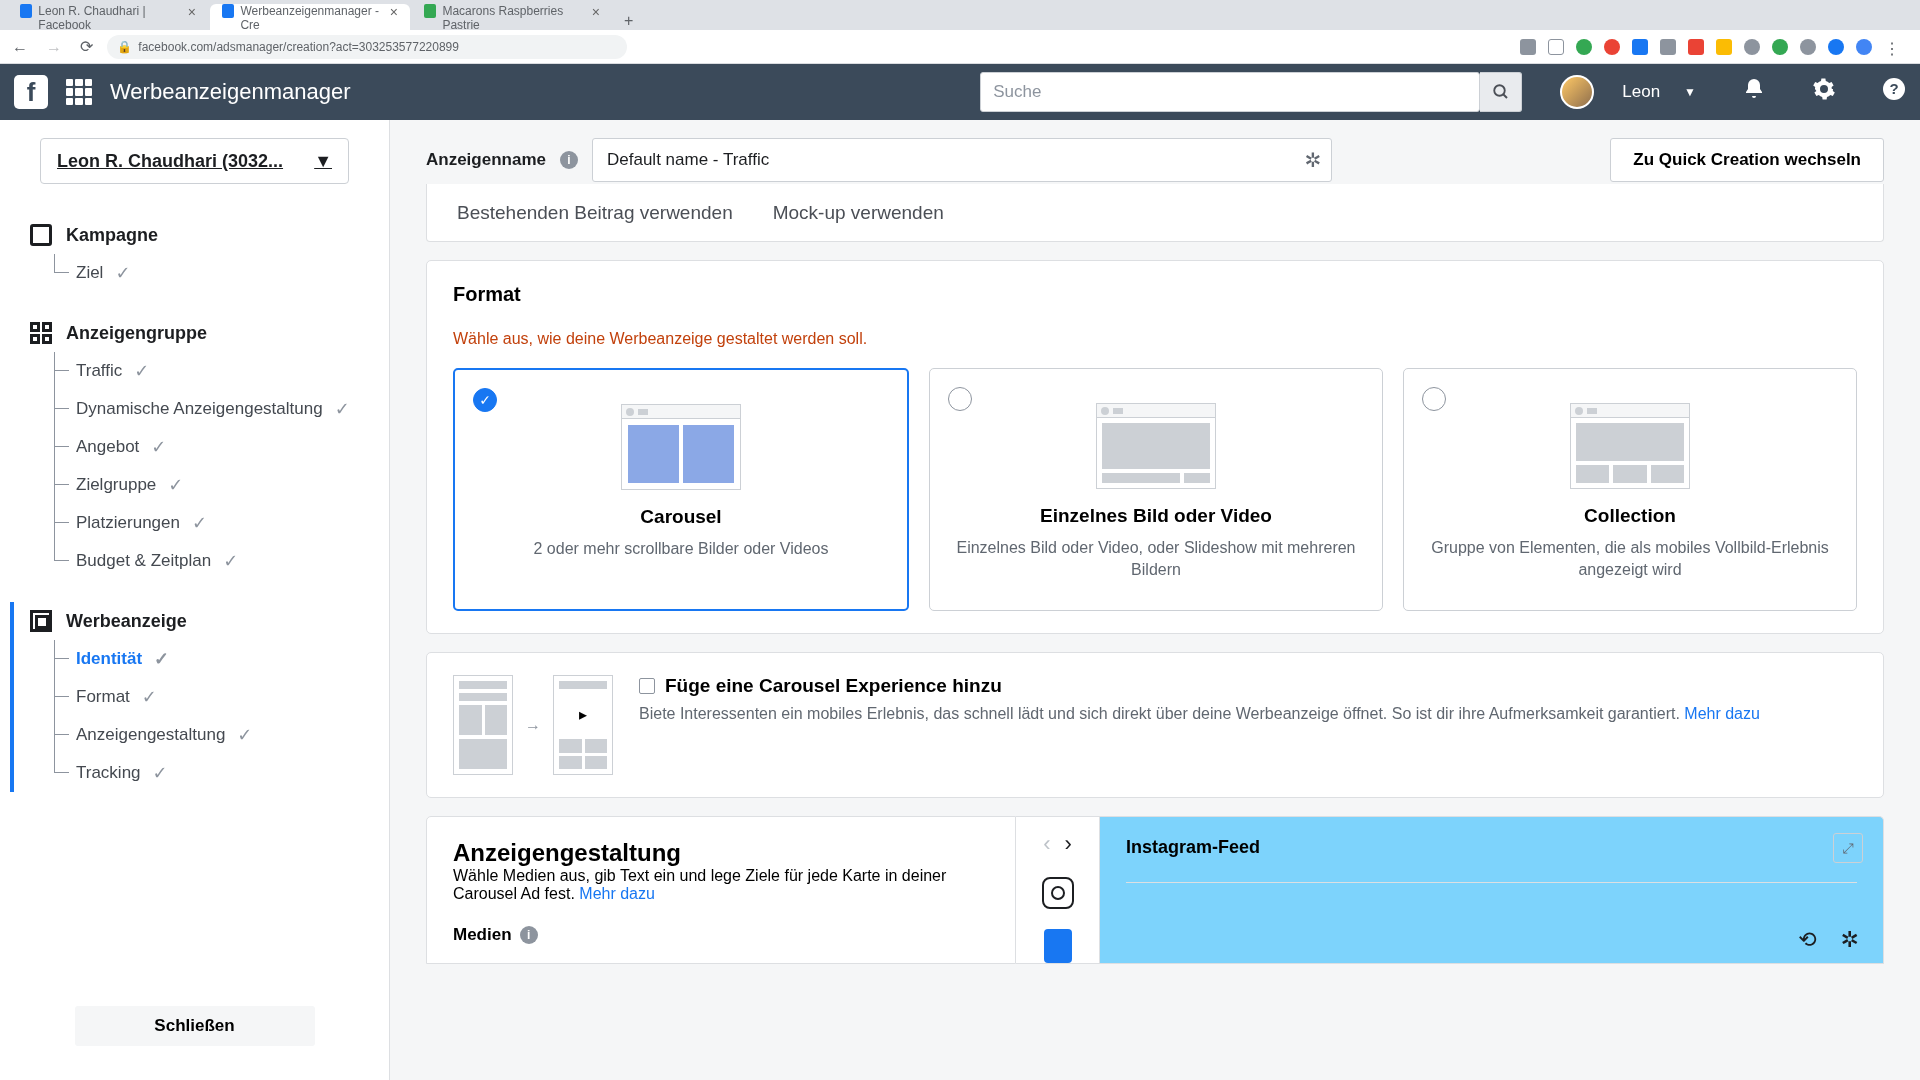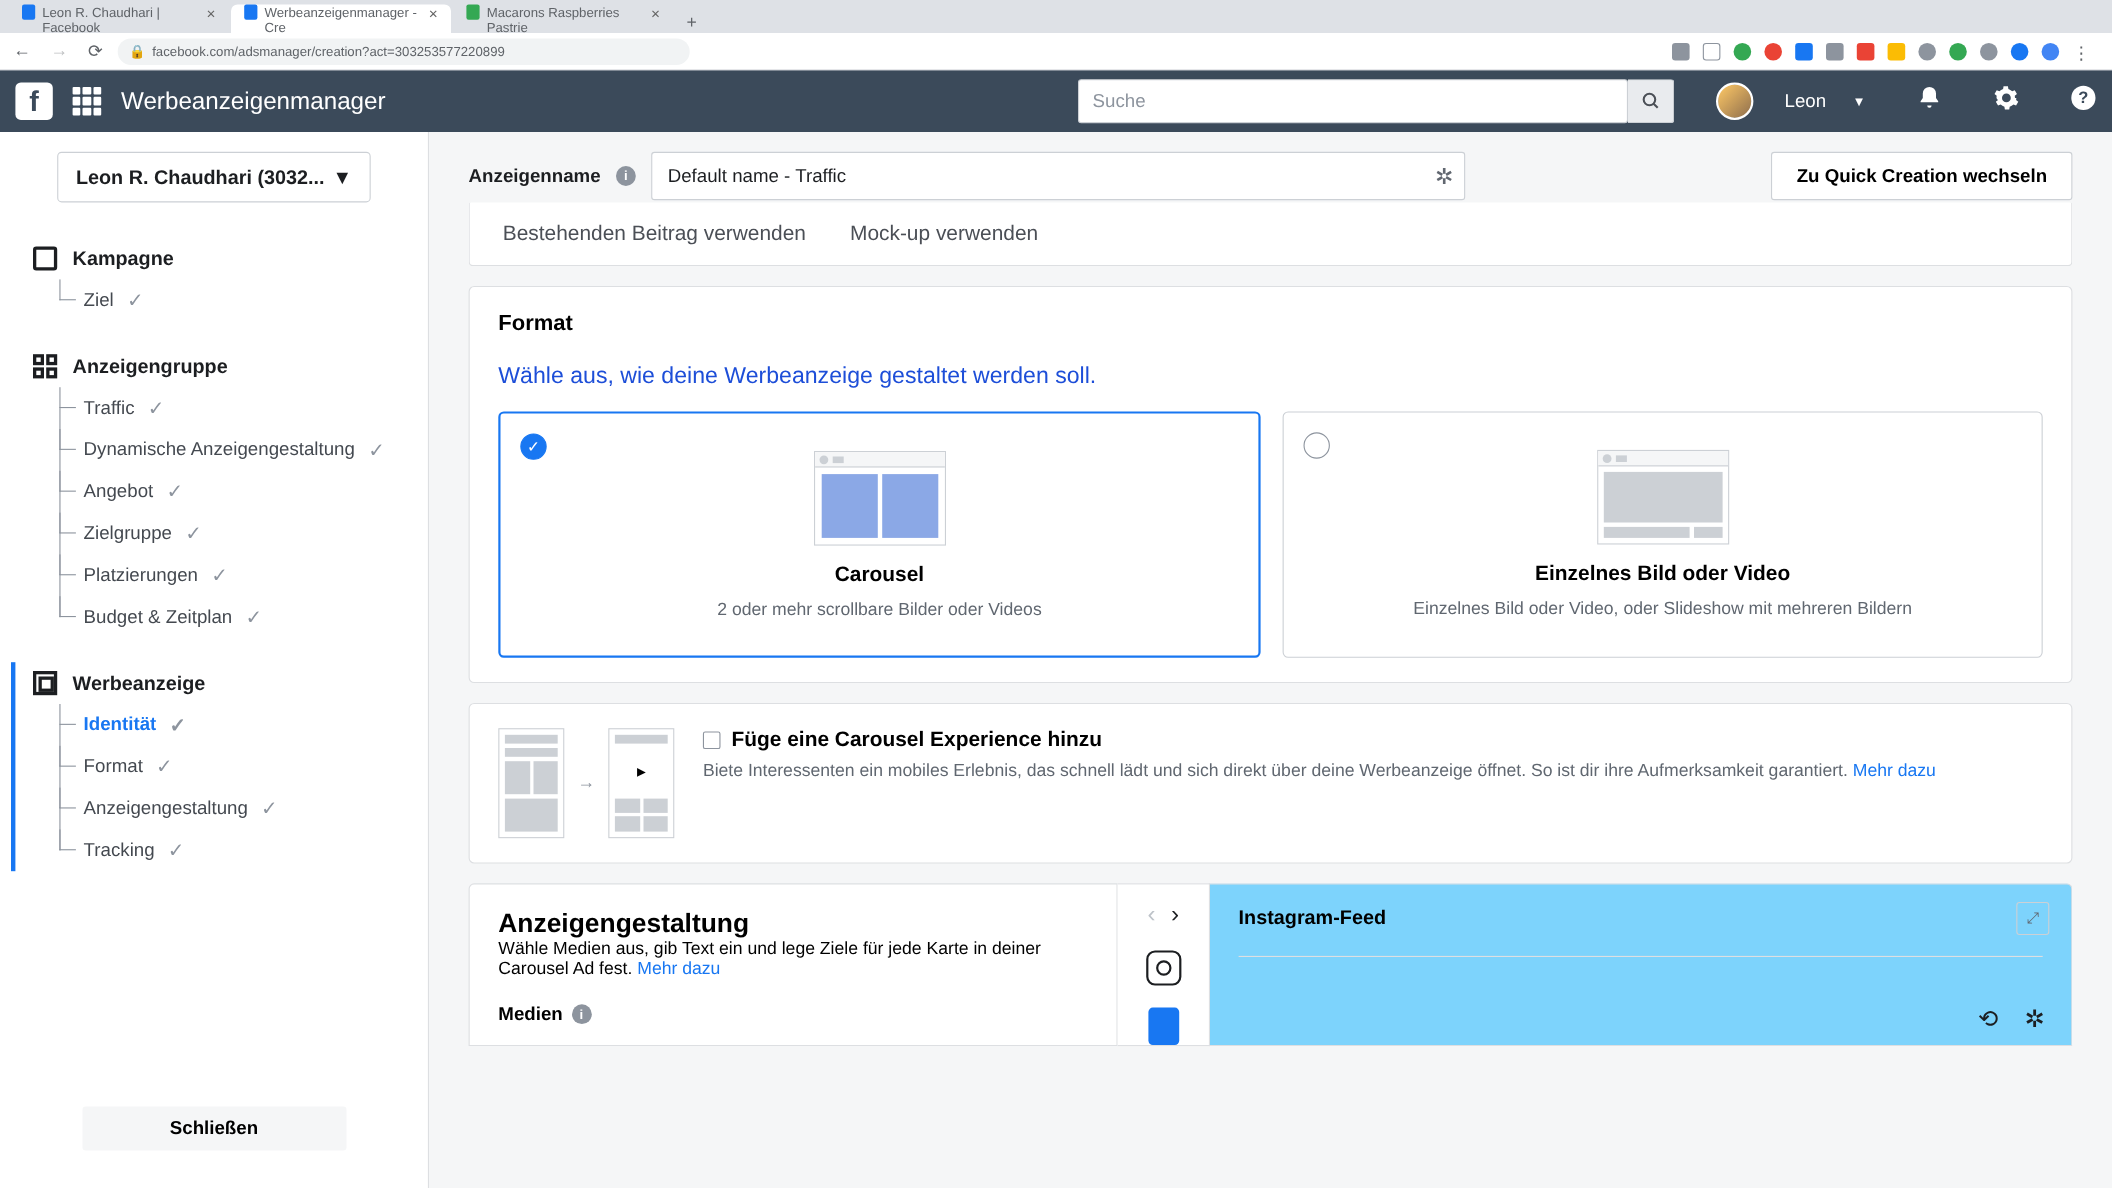--- a/index.html
+++ b/index.html
@@ -27,21 +27,21 @@
 .fb-search { flex: 0 0 500px; margin-left: auto; height: 40px; background: #fff; border: 1px solid #ccd0d5; border-radius: 3px; display: flex; align-items: center; padding: 0 12px; font-size: 17px; color: #8d949e; }
 .fb-search-btn { width: 42px; height: 40px; background: #e9ebee; border: 1px solid #ccd0d5; border-left: none; border-radius: 0 3px 3px 0; display: flex; align-items: center; justify-content: center; color: #4b4f56; font-size: 17px; }
 .avatar { width: 34px; height: 34px; border-radius: 50%; background: linear-gradient(135deg,#ffc966,#8e6e4d); border: 2px solid #fff; margin-left: 20px; }
 .user-name { font-size: 17px; padding: 0 6px 0 10px; }
 .caret-down { font-size: 12px; }
 .hdr-icon { font-size: 24px; color: #fff; margin-left: 28px; }
 
 
 .layout { display: flex; height: calc(100% - 120px); }
 .sidebar { width: 390px; background: #fff; border-right: 1px solid #dddfe2; padding: 18px 10px 10px; position: relative; display: flex; flex-direction: column; }
-.account-select { margin: 0 42px 32px; height: 46px; border: 1px solid #ccd0d5; border-radius: 4px; display: flex; align-items: center; padding: 0 16px; font-size: 18px; font-weight: 600; color: #1c1e21; justify-content: space-between; }
+.account-select { margin: 0 30px 32px; height: 46px; border: 1px solid #ccd0d5; border-radius: 4px; display: flex; align-items: center; padding: 0 16px; font-size: 18px; font-weight: 600; color: #1c1e21; justify-content: space-between; text-decoration: underline; }
 .nav-section { margin-bottom: 22px; padding-left: 10px; border-left: 4px solid transparent; }
 .nav-section.active-sec { border-left: 4px solid #1877f2; }
 .nav-head { display: flex; align-items: center; gap: 14px; font-size: 18px; font-weight: 700; color: #1c1e21; padding: 8px 6px; }
 .nav-head .box-ic { width: 22px; height: 22px; border: 3px solid #1c1e21; border-radius: 3px; position: relative; }
 .box-grid { width: 22px; height: 22px; display: grid; grid-template-columns: 1fr 1fr; grid-template-rows: 1fr 1fr; gap: 2px; }
 .box-grid i { border: 3px solid #1c1e21; }
 .box-nested { width: 22px; height: 22px; border: 3px solid #1c1e21; position: relative; }
 .box-nested::after { content: ""; position: absolute; width: 8px; height: 8px; border: 3px solid #1c1e21; left: 2px; top: 2px; }
 .nav-tree { list-style: none; padding-left: 30px; }
 .nav-tree li { position: relative; padding: 8px 4px 8px 22px; font-size: 17px; color: #444950; display: flex; align-items: center; gap: 12px; }
@@ -59,21 +59,21 @@
 .name-input .gear { position: absolute; right: 10px; color: #616770; font-size: 20px; }
 .quick-btn { height: 44px; padding: 0 22px; border: 1px solid #ccd0d5; border-radius: 3px; background: #fff; font-size: 17px; font-weight: 600; display: flex; align-items: center; margin-left: auto; }
 
 .tabs-bar { background: #fff; border: 1px solid #dddfe2; border-radius: 4px; height: 58px; display: flex; align-items: stretch; padding: 0 10px; }
 .tab-item { display: flex; align-items: center; padding: 0 20px; font-size: 19px; color: #4b4f56; position: relative; }
 .tab-item.active { font-weight: 700; color: #1c1e21; }
 .tab-item.active::after { content: ""; position: absolute; left: 0; right: 0; bottom: -1px; height: 4px; background: #1877f2; }
 
 .panel { background: #fff; border: 1px solid #dddfe2; border-radius: 5px; margin-top: 18px; padding: 22px 26px; }
 .panel h2 { font-size: 20px; font-weight: 700; margin-bottom: 4px; }
-.panel .subtitle { font-size: 21px; color: #1d4ed8; margin-bottom: 20px; margin-top: 24px; }
+.panel .subtitle { font-size: 16px; color: #c2410c; margin-bottom: 20px; margin-top: 24px; }
 
 .format-row { display: flex; gap: 20px; }
 .format-card { flex: 1; border: 1px solid #ccd0d5; border-radius: 5px; padding: 22px 24px 30px; text-align: center; position: relative; }
 .format-card.selected { border: 2px solid #1877f2; }
 .radio { position: absolute; left: 18px; top: 18px; width: 24px; height: 24px; border: 1px solid #8d949e; border-radius: 50%; }
 .radio.checked { background: #1877f2; border-color: #1877f2; display: flex; align-items: center; justify-content: center; color: #fff; font-size: 14px; }
 .thumb { width: 120px; height: 86px; border: 1px solid #ccd0d5; margin: 12px auto 16px; background: #fff; position: relative; }
 .thumb .bar { height: 14px; background: #f5f6f7; border-bottom: 1px solid #ccd0d5; display:flex; align-items:center; gap:4px; padding-left:4px;}
 .thumb .bar i { width:10px; height:6px; background:#ccd0d5; }
 .thumb.carousel .slides { display: flex; gap: 4px; padding: 6px; height: calc(100% - 14px); }
@@ -342,20 +342,39 @@
                 <i class="big"></i>
                 <div class="row">
                   <i style="flex:3"></i>
                   <i></i>
                 </div>
               </div>
             </div>
           <h3>Einzelnes Bild oder Video</h3>
           <p>Einzelnes Bild oder Video, oder Slideshow mit mehreren Bildern</p>
         </div>
+        <div class="format-card">
+          <div class="radio"></div>
+          <div class="thumb collection">
+              <div class="bar">
+                <i style="width:8px;height:8px;border-radius:50%"></i>
+                <i></i>
+              </div>
+              <div class="body">
+                <div class="big"></div>
+                <div class="row">
+                  <i></i>
+                  <i></i>
+                  <i></i>
+                </div>
+              </div>
+            </div>
+          <h3>Collection</h3>
+          <p>Gruppe von Elementen, die als mobiles Vollbild-Erlebnis angezeigt wird</p>
+        </div>
       </div>
     </div>
 
     <div class="panel">
       <div class="instant-exp">
         <div class="ie-thumbs">
           <div class="ie-thumb">
               <i class="h"></i>
               <i class="h"></i>
               <div class="grid">

